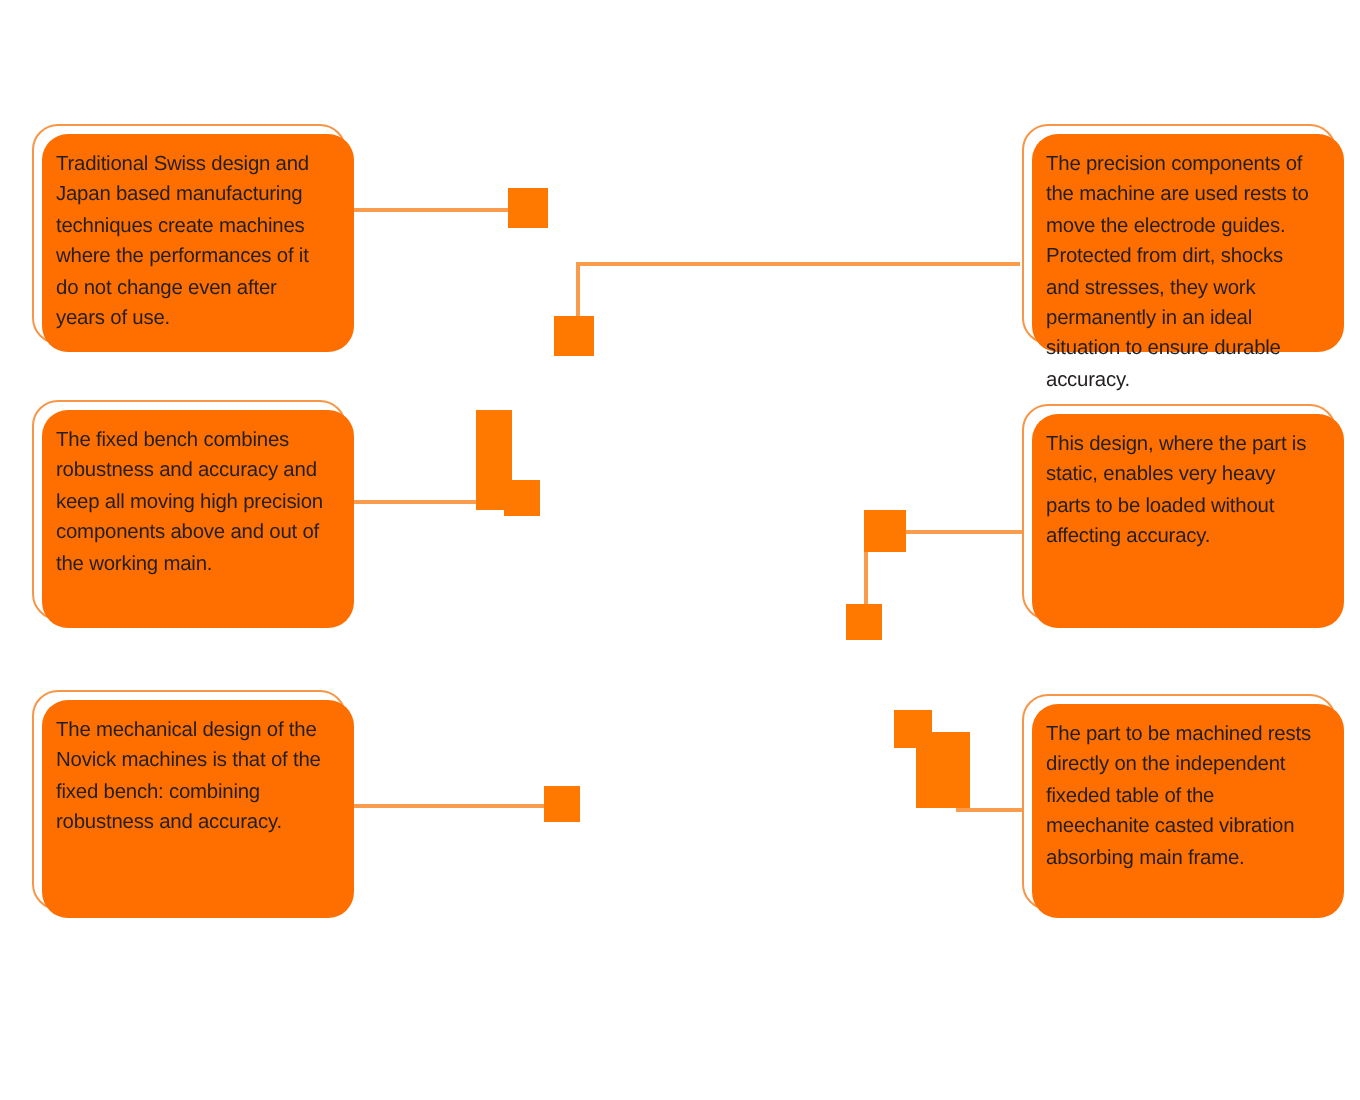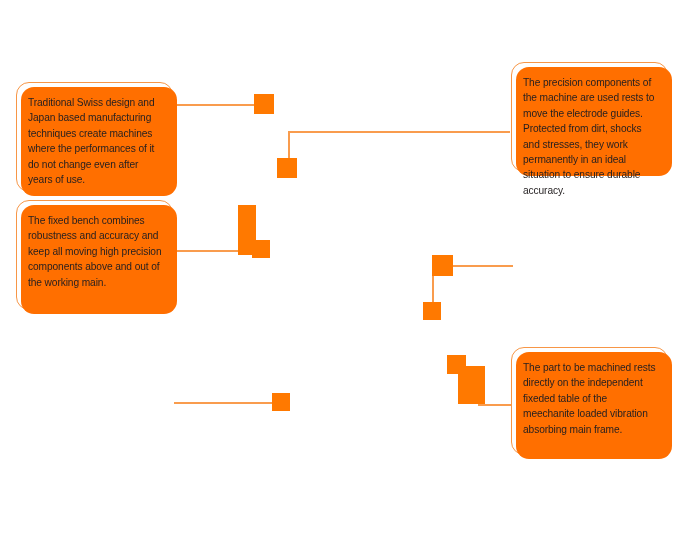--- a/index.html
+++ b/index.html
@@ -74,47 +74,53 @@
 
 <div id="stage">
 
   <div class="hline" style="left:174px; top:104px; width:86px;"></div>
   <div class="block" style="left:254px; top:94px; width:20px; height:20px;"></div>
 
   <div class="hline" style="left:288px; top:131px; width:222px;"></div>
   <div class="vline" style="left:288px; top:131px; height:36px;"></div>
   <div class="block" style="left:277px; top:158px; width:20px; height:20px;"></div>
 
-  <div class="callout" style="left:16px; top:62px; width:157px; height:110px;margin-top:20px;">
+  <div class="callout" style="left:16px; top:62px; width:157px; height:110px;">
     <div class="callout-text">Traditional Swiss design and Japan based  manufacturing techniques create machines where the performances of it do not change even after years of use.</div>
   </div>
 
   <div class="callout" style="left:511px; top:62px; width:157px; height:110px;">
     <div class="callout-text">The precision components of the machine are used rests to move the electrode guides. Protected from dirt, shocks and stresses, they work permanently in an ideal situation to ensure durable accuracy.</div>
   </div>
 
   <div class="hline" style="left:174px; top:250px; width:80px;"></div>
   <div class="block" style="left:238px; top:205px; width:18px; height:50px;"></div>
   <div class="block" style="left:252px; top:240px; width:18px; height:18px;"></div>
 
   <div class="hline" style="left:447px; top:265px; width:66px;"></div>
   <div class="vline" style="left:432px; top:272px; height:32px;"></div>
   <div class="block" style="left:432px; top:255px; width:21px; height:21px;"></div>
   <div class="block" style="left:423px; top:302px; width:18px; height:18px;"></div>
 
   <div class="callout" style="left:16px; top:200px; width:157px; height:110px;">
     <div class="callout-text">The fixed bench combines robustness and accuracy and keep all moving high precision components above and out of the working main.</div>
   </div>
 
+  <div class="callout" style="left:511px; top:202px; width:157px; height:108px;">
+    <div class="callout-text">This design, where the part is static, enables very heavy parts to be loaded without affecting accuracy.</div>
+  </div>
 
   <div class="hline" style="left:174px; top:402px; width:102px;"></div>
   <div class="block" style="left:272px; top:393px; width:18px; height:18px;"></div>
 
   <div class="hline" style="left:478px; top:404px; width:36px;"></div>
   <div class="block" style="left:447px; top:355px; width:19px; height:19px;"></div>
   <div class="block" style="left:458px; top:366px; width:27px; height:38px;"></div>
 
+  <div class="callout" style="left:16px; top:345px; width:157px; height:110px;">
+    <div class="callout-text">The mechanical design of the Novick machines is that of the fixed bench: combining robustness and accuracy.</div>
+  </div>
 
   <div class="callout" style="left:511px; top:347px; width:157px; height:108px;">
-    <div class="callout-text">The part to be machined rests directly on the independent fixeded table of the meechanite loaded vibration absorbing main frame.</div>
+    <div class="callout-text">The part to be machined rests directly on the independent fixeded table of the meechanite casted vibration absorbing main frame.</div>
   </div>
 
 </div>
 
 </body></html>

